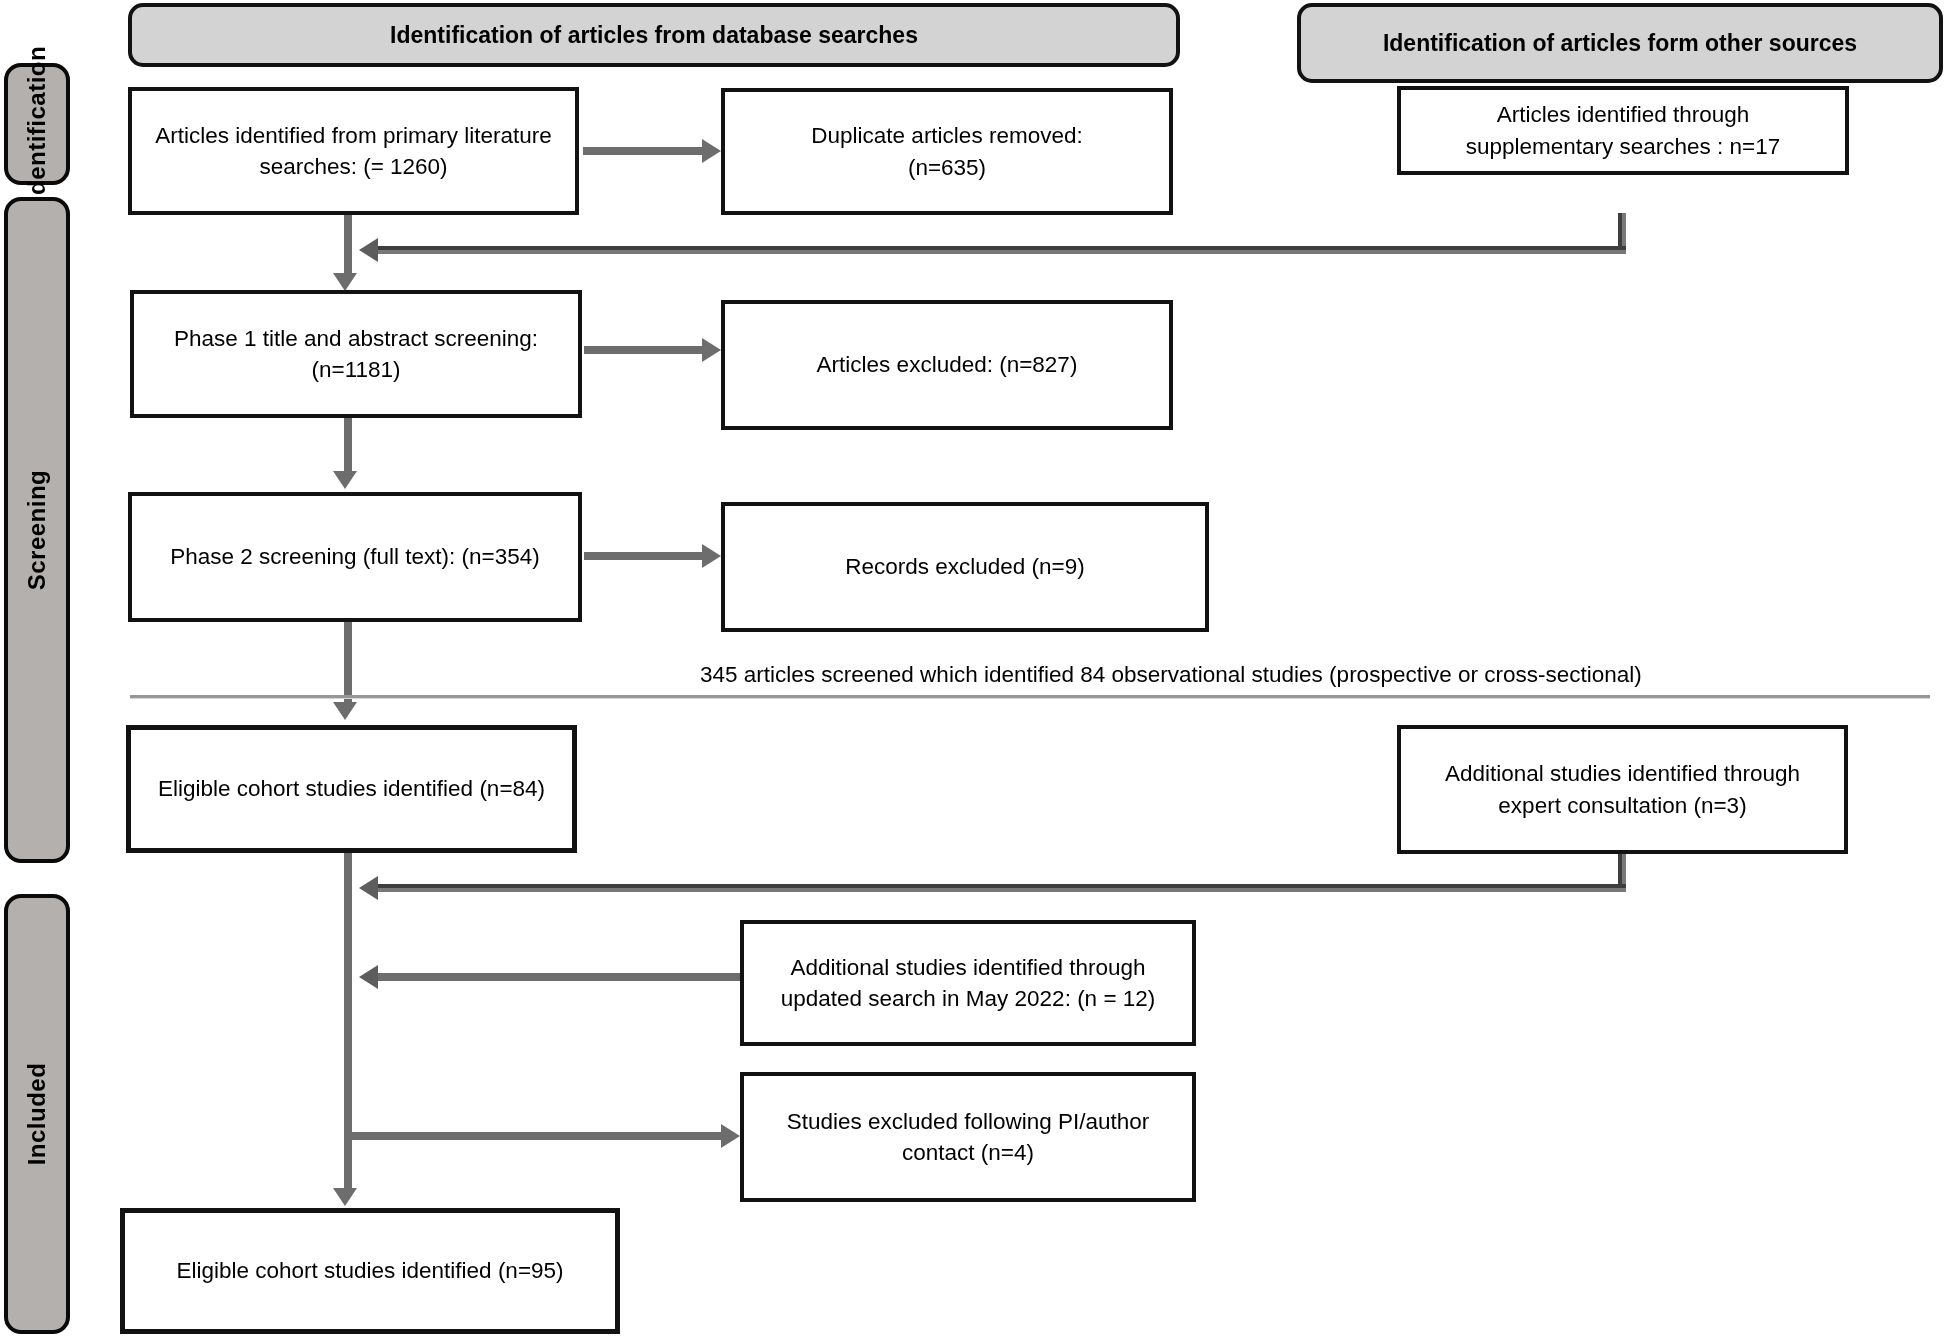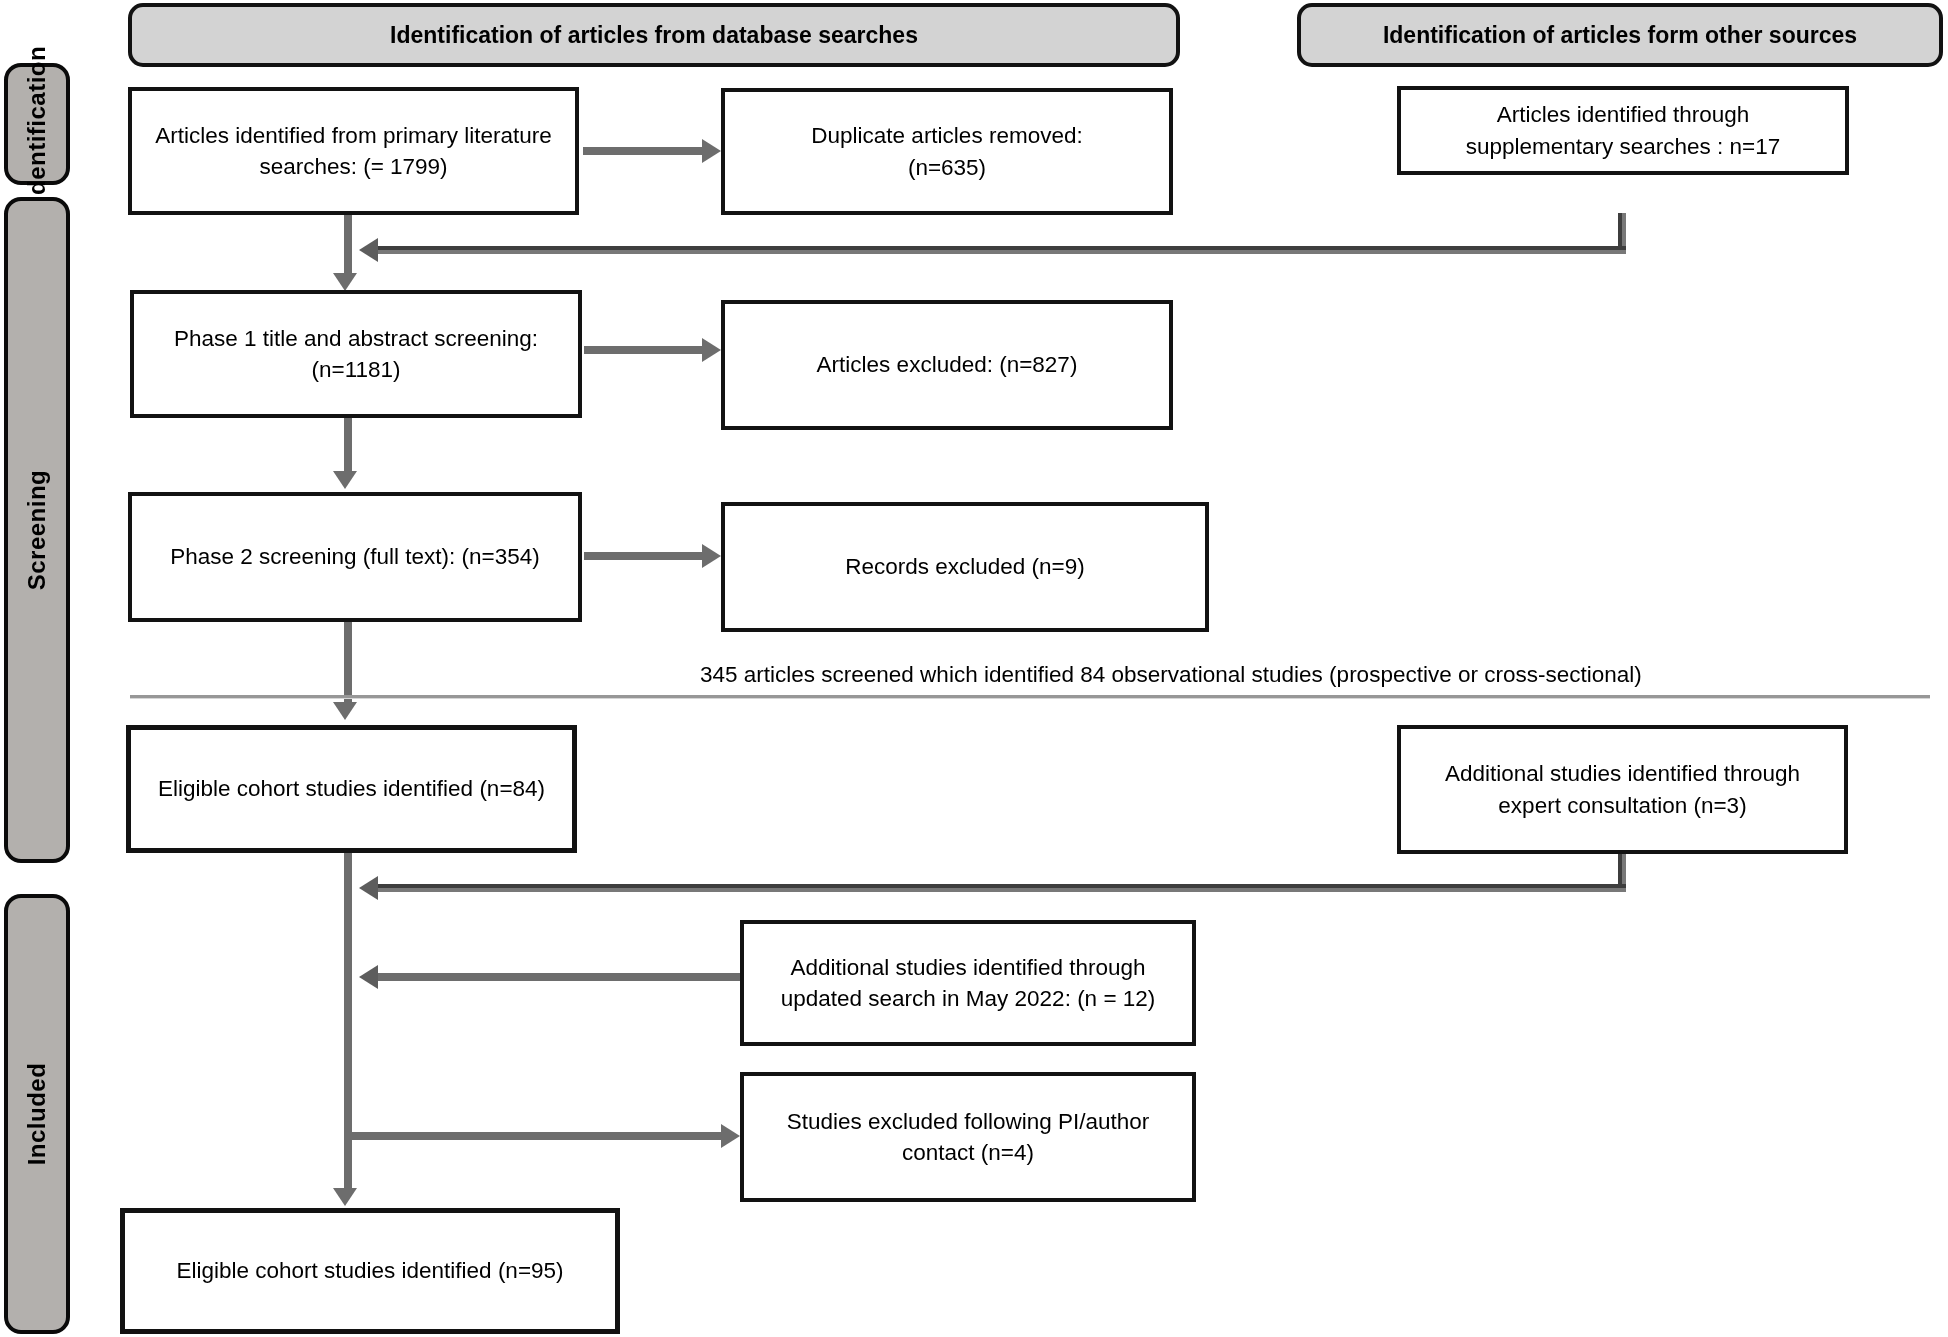--- a/index.html
+++ b/index.html
@@ -36,34 +36,34 @@
   .ar-down  { border-top:18px solid #6d6d6d; border-left:12px solid transparent; border-right:12px solid transparent; }
   .divider { position:absolute; height:3px; background:#979797; border-bottom:1px solid #d6d6d6; }
   .note { position:absolute; font-size:22.5px; text-align:left; }
 </style>
 </head>
 <body>
 
 <div class="stage">
 
   <div class="pill" style="left:128px;top:3px;width:1052px;height:64px;">Identification of articles from database searches</div>
-  <div class="pill" style="left:1297px;top:3px;width:646px;height:64px;">Identification of articles form other sources</div>
+  <div class="pill" style="left:1297px;top:3px;width:646px;height:80px;">Identification of articles form other sources</div>
 
   <div class="rail" style="left:4px;top:63px;width:66px;height:122px;">
     <span>Identification</span>
   </div>
   <div class="rail" style="left:4px;top:197px;width:66px;height:666px;">
     <span>Screening</span>
   </div>
   <div class="rail" style="left:4px;top:894px;width:66px;height:440px;">
     <span>Included</span>
   </div>
 
   <div class="box" style="left:128px;top:87px;width:451px;height:128px;">Articles identified from primary literature
-searches: (= 1799)</div>
+searches: (= 1260)</div>
   <div class="box" style="left:721px;top:88px;width:452px;height:127px;">Duplicate articles removed:
 (n=635)</div>
   <div class="box" style="left:1397px;top:86px;width:452px;height:89px;">Articles identified through
 supplementary searches : n=17</div>
 
   <div class="h" style="left:583px;top:147px;width:120px;height:8px;"></div>
   <div class="ar ar-right" style="left:702px;top:139px;"></div>
 
   <div class="v2" style="left:1618px;top:213px;width:8px;height:37px;"></div>
   <div class="h2" style="left:378px;top:246px;width:1248px;height:8px;"></div>

